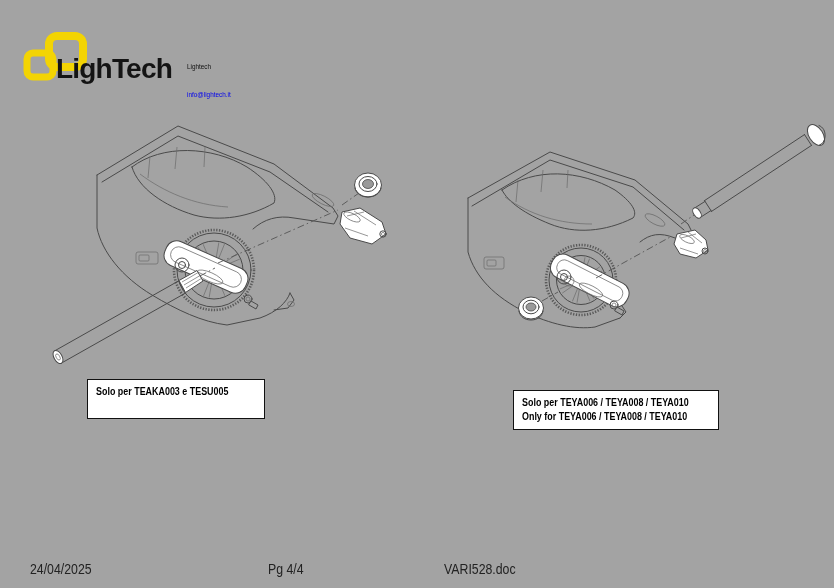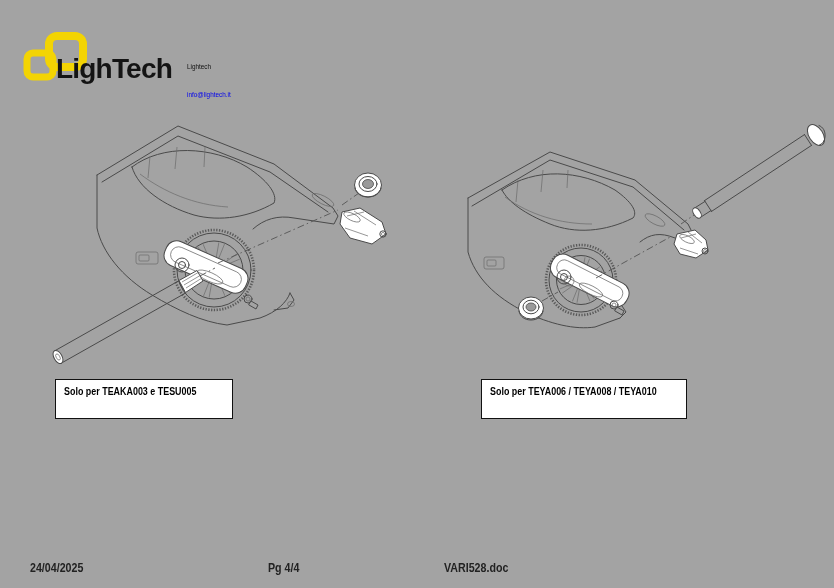--- a/index.html
+++ b/index.html
@@ -18,27 +18,27 @@
   .drawing{position:absolute;}
   .ln{fill:none;stroke:#4a4a4a;stroke-width:1;stroke-linejoin:round;stroke-linecap:round;}
   .lnthin{fill:none;stroke:#6a6a6a;stroke-width:0.7;stroke-linejoin:round;}
   .teeth{fill:none;stroke:#5a5a5a;stroke-width:2.6;stroke-dasharray:1.3 1.5;}
   .dashdot{fill:none;stroke:#555;stroke-width:0.9;stroke-dasharray:7 3 1.5 3;}
   .darkfill{fill:#9a9a9a;stroke:#4a4a4a;stroke-width:0.8;}
   .whitefill{fill:#ffffff;stroke:#4a4a4a;stroke-width:1;stroke-linejoin:round;}
   
   .caption-box{
     position:absolute;border:1.6px solid #111;background:#fff;
-    padding:4px 0 0 8px;box-sizing:border-box;height:40px;
+    padding:4px 0 0 8px;box-sizing:border-box;height:40px;margin-left:32px;
   }
   .caption-line{font-weight:bold;font-size:10.5px;line-height:14px;color:#000;}
   #caption-left{left:55px;top:379px;width:178px;}
-  #caption-right{left:481px;top:379px;width:206px;}
-  
-  .footer-item{position:absolute;top:560px;font-weight:bold;font-size:13px;color:#222;}
+  #caption-right{left:481px;top:390px;width:206px;}
+  
+  .footer-item{position:absolute;top:560px;font-weight:normal;font-size:15px;color:#222;}
   #footer-date{left:30px;}
   #footer-page{left:268px;}
   #footer-file{left:444px;}
 </style>
 </head>
 <body>
 
 <div id="page">
 
   <svg id="logo-svg" width="175" height="52" viewBox="0 0 175 52">
@@ -190,20 +190,23 @@
   <div class="caption-box" id="caption-left">
     <div class="caption-line">
       <span class="cond85">Solo per TEAKA003 e TESU005</span>
     </div>
   </div>
 
   <div class="caption-box" id="caption-right">
     <div class="caption-line">
       <span class="cond85">Solo per TEYA006 / TEYA008 / TEYA010</span>
     </div>
+    <div class="caption-line">
+      <span class="cond85">Only for TEYA006 / TEYA008 / TEYA010</span>
+    </div>
   </div>
 
   <div class="footer-item" id="footer-date">
     <span class="cond">24/04/2025</span>
   </div>
   <div class="footer-item" id="footer-page">
     <span class="cond">Pg 4/4</span>
   </div>
   <div class="footer-item" id="footer-file">
     <span class="cond">VARI528.doc</span>

